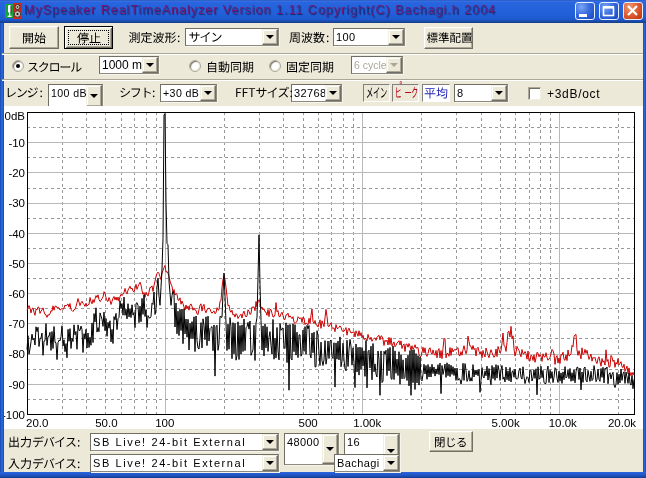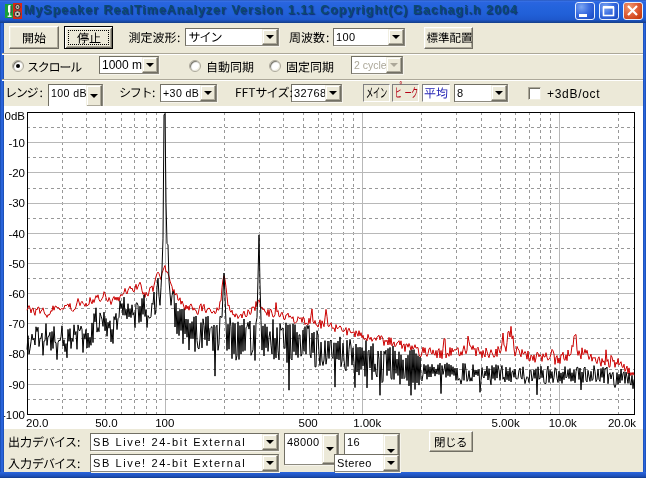--- a/index.html
+++ b/index.html
@@ -1,19 +1,19 @@
 <!DOCTYPE html>
 <html><head><meta charset="utf-8"><style>
 * { margin:0; padding:0; box-sizing:border-box; }
 html,body { width:646px; height:478px; overflow:hidden; }
 body { font-family:"Liberation Sans",sans-serif; position:relative; background:#ECE9D8; }
 .titlebar { position:absolute; left:0; top:0; width:646px; height:23px;
   background:linear-gradient(180deg,#1b47a8 0%,#3e77e8 4%,#2a65e0 9%,#2463dc 30%,#2160d8 60%,#1e58cd 85%,#16418f 98%,#0e2f72 100%);
   }
-.title-text { position:absolute; left:24px; top:3px; color:#0c4a6e; font-weight:bold; font-size:12.5px; letter-spacing:1.0px;
+.title-text { position:absolute; left:24px; top:3px; color:#701a75; font-weight:normal; font-size:12.5px; letter-spacing:1.0px;
   text-shadow:1px 1px 1px rgba(0,0,40,.55); white-space:nowrap; }
 .capbtn { position:absolute; top:2px; width:20px; height:18px; border-radius:3px; border:1px solid #e8f0fc; }
 .capbtn.b { background:radial-gradient(circle at 30% 25%,#7ca6f2 0%,#3a6ce0 45%,#2153cc 80%,#1b49bb 100%); }
 .capbtn.r { background:radial-gradient(circle at 30% 25%,#f0996f 0%,#e0603a 45%,#cc4014 80%,#b83a10 100%); }
 .winborder { position:absolute; background:linear-gradient(90deg,#1648a8,#2a65dd 40%,#2a65dd 60%,#1648a8); }
 .sep { position:absolute; left:2px; width:641px; height:2px;
   border-top:1px solid #ACA899; border-bottom:1px solid #fff; }
 .btn { position:absolute; background:#ECE9D8; border:1px solid; border-color:#fff #716F64 #716F64 #fff;
   box-shadow:inset -1px -1px 0 #ACA899, inset 1px 1px 0 #F1EFE2; }
 .btn.def { border:1px solid #000; box-shadow:inset 1px 1px 0 #fff, inset -1px -1px 0 #716F64, inset 2px 2px 0 #F1EFE2, inset -2px -2px 0 #ACA899; }
@@ -89,21 +89,21 @@
   </div>
 <div class="combo" style="left:99px;top:56px;width:60px;height:18px">
     <div class="txt" style="font-size:12px;letter-spacing:0">1000 ms</div>
     <div class="carrow">
       <div class="tri"></div>
     </div>
   </div>
 <div class="radio" style="left:189px;top:60px"></div>
 <div class="radio" style="left:269px;top:60px"></div>
 <div class="combo" style="left:351px;top:56px;width:52px;height:18px">
-    <div class="txt" style="color:#ACA899;font-size:10.5px;letter-spacing:0">2 cycle</div>
+    <div class="txt" style="color:#ACA899;font-size:10.5px;letter-spacing:0">6 cycle</div>
     <div class="carrow">
       <div class="tri dis"></div>
     </div>
   </div>
 
 <div class="combo" style="left:48px;top:84px;width:55px;height:24px">
     <div class="txt" style="font-size:10.6px">100  dB</div>
     <div class="carrow">
       <div class="tri"></div>
     </div>
@@ -229,21 +229,21 @@
     </div>
   </div>
 <div class="btn" style="left:429px;top:431px;width:44px;height:21px"></div>
 <div class="combo" style="left:90px;top:454px;width:189px;height:18px">
     <div class="txt" style="letter-spacing:1.6px">SB Live! 24-bit External</div>
     <div class="carrow">
       <div class="tri"></div>
     </div>
   </div>
 <div class="combo" style="left:334px;top:454px;width:66px;height:18px">
-    <div class="txt">Stereo</div>
+    <div class="txt">Bachagi</div>
     <div class="carrow">
       <div class="tri"></div>
     </div>
   </div>
 
 <svg width="646" height="478" style="position:absolute;left:0;top:0;pointer-events:none">
     <path d="M28.8 38.5L28.8 39.8L27.1 39.8L27.1 38.5ZM24.8 39.8L24.8 40.6L26.3 40.6C26.2 41.3 25.9 42.2 24.9 42.9C25.1 43 25.3 43.2 25.5 43.4C26.6 42.6 27 41.4 27.1 40.6L28.8 40.6L28.8 43.2L29.6 43.2L29.6 40.6L31.2 40.6L31.2 39.8L29.6 39.8L29.6 38.5L31 38.5L31 37.7L25 37.7L25 38.5L26.3 38.5L26.3 39.8ZM26.6 35.2L26.6 36.3L24 36.3L24 35.2ZM26.6 34.6L24 34.6L24 33.6L26.6 33.6ZM32.1 35.2L32.1 36.3L29.4 36.3L29.4 35.2ZM32.1 34.6L29.4 34.6L29.4 33.6L32.1 33.6ZM32.5 32.9L28.5 32.9L28.5 37L32.1 37L32.1 42.3C32.1 42.5 32 42.5 31.9 42.5C31.7 42.5 31 42.5 30.4 42.5C30.5 42.8 30.6 43.2 30.6 43.4C31.6 43.4 32.2 43.4 32.5 43.3C32.9 43.1 33 42.8 33 42.3L33 32.9ZM23.1 32.9L23.1 43.5L24 43.5L24 37L27.4 37L27.4 32.9ZM39.9 38.6L39.9 43.5L40.7 43.5L40.7 42.9L44.1 42.9L44.1 43.4L45 43.4L45 38.6ZM40.7 42.1L40.7 39.4L44.1 39.4L44.1 42.1ZM41.4 32.4C41.1 33.6 40.5 35.4 40 36.5L39.1 36.6L39.2 37.5L44.6 37.1C44.7 37.4 44.8 37.7 44.9 37.9L45.7 37.5C45.4 36.6 44.6 35.3 43.8 34.3L43 34.6C43.4 35.1 43.8 35.7 44.1 36.3L40.9 36.5C41.4 35.4 42 33.9 42.4 32.6ZM36.4 32.4C36.2 33.2 36 34 35.8 34.9L34.5 34.9L34.5 35.7L35.7 35.7C35.3 37.2 34.9 38.7 34.6 39.8L35.4 40.1L35.5 39.6C36 39.9 36.4 40.2 36.8 40.5C36.2 41.5 35.5 42.3 34.6 42.8C34.8 42.9 35 43.3 35.2 43.5C36.1 42.9 36.9 42.1 37.5 41C38 41.5 38.4 41.9 38.7 42.3L39.3 41.6C39 41.2 38.5 40.7 37.9 40.3C38.5 38.9 38.8 37.2 39 35L38.5 34.9L38.3 34.9L36.7 34.9C36.9 34.1 37.1 33.2 37.2 32.5ZM36.5 35.7L38.1 35.7C37.9 37.3 37.6 38.6 37.2 39.7C36.7 39.4 36.2 39.1 35.7 38.8C36 37.9 36.2 36.8 36.5 35.7Z" fill="#000"></path>
     <path d="M82.6 35.7L86.6 35.7L86.6 36.8L82.6 36.8ZM81.7 35L81.7 37.4L87.5 37.4L87.5 35ZM80.6 38.1L80.6 40.2L81.4 40.2L81.4 38.9L87.7 38.9L87.7 40.2L88.6 40.2L88.6 38.1ZM84.1 32.5L84.1 33.6L80.8 33.6L80.8 34.4L88.5 34.4L88.5 33.6L85 33.6L85 32.5ZM81.9 39.7L81.9 40.4L84.1 40.4L84.1 42.5C84.1 42.6 84.1 42.7 83.9 42.7C83.7 42.7 83.1 42.7 82.4 42.7C82.5 42.9 82.6 43.2 82.6 43.5C83.5 43.5 84.1 43.5 84.5 43.3C84.9 43.2 85 43 85 42.5L85 40.4L87.3 40.4L87.3 39.7ZM80.2 32.5C79.5 34.3 78.4 36.1 77.2 37.3C77.4 37.5 77.6 37.9 77.7 38.1C78.1 37.7 78.5 37.2 78.9 36.7L78.9 43.4L79.8 43.4L79.8 35.3C80.3 34.5 80.7 33.6 81 32.7ZM91.3 35.1L91.3 42L89.6 42L89.6 42.9L100.4 42.9L100.4 42L95.9 42L95.9 37.3L99.9 37.3L99.9 36.4L95.9 36.4L95.9 32.5L95 32.5L95 42L92.2 42L92.2 35.1Z" fill="#000"></path>
     <path d="M133 35.5L134.9 35.5L134.9 37L133 37ZM133 37.7L134.9 37.7L134.9 39.2L133 39.2ZM133 33.3L134.9 33.3L134.9 34.7L133 34.7ZM132.3 32.5L132.3 40L135.7 40L135.7 32.5ZM134.4 40.6C134.9 41.2 135.5 42 135.7 42.5L136.4 42.1C136.2 41.6 135.6 40.8 135.1 40.2ZM132.7 40.3C132.4 41.1 131.8 41.9 131.1 42.5C131.3 42.6 131.7 42.9 131.8 43C132.5 42.4 133.2 41.4 133.6 40.5ZM138.7 31.9L138.7 41.8C138.7 42 138.7 42.1 138.5 42.1C138.3 42.1 137.6 42.1 136.9 42.1C137 42.3 137.2 42.7 137.2 43C138.2 43 138.8 42.9 139.1 42.8C139.4 42.6 139.6 42.4 139.6 41.8L139.6 31.9ZM136.7 33.2L136.7 40L137.5 40L137.5 33.2ZM129.5 32.7C130.2 33 131 33.6 131.4 34L131.9 33.3C131.5 32.9 130.7 32.4 130 32.1ZM129 35.9C129.7 36.2 130.5 36.7 130.9 37.1L131.4 36.4C131 36 130.2 35.5 129.4 35.3ZM129.2 42.3L130 42.8C130.5 41.7 131.1 40.2 131.6 39L130.9 38.5C130.4 39.8 129.7 41.4 129.2 42.3ZM143.2 37.5C142.9 39.7 142.3 41.4 140.9 42.4C141.1 42.6 141.5 42.9 141.7 43C142.4 42.3 143 41.4 143.5 40.3C144.6 42.4 146.3 42.8 148.9 42.8L151.7 42.8C151.7 42.5 151.9 42.1 152 41.9C151.4 41.9 149.3 41.9 148.9 41.9C148.2 41.9 147.5 41.9 147 41.7L147 39.3L150.5 39.3L150.5 38.5L147 38.5L147 36.5L150 36.5L150 35.6L143 35.6L143 36.5L146 36.5L146 41.5C145 41.1 144.3 40.4 143.8 39.2C143.9 38.7 144 38.1 144.1 37.6ZM141.5 33.3L141.5 35.9L142.4 35.9L142.4 34.2L150.6 34.2L150.6 35.9L151.5 35.9L151.5 33.3L147 33.3L147 31.9L146 31.9L146 33.3ZM153.6 32.7C154.3 33.1 155.2 33.6 155.7 34.1L156.2 33.3C155.8 32.9 154.8 32.4 154.1 32ZM153 35.9C153.7 36.3 154.6 36.8 155.1 37.2L155.6 36.5C155.1 36.1 154.2 35.6 153.5 35.3ZM153.2 42.3L154 42.8C154.7 41.7 155.4 40.2 155.9 38.9L155.2 38.4C154.6 39.7 153.8 41.3 153.2 42.3ZM159.7 34.5L159.7 36.6L157.6 36.6L157.6 34.5ZM156.7 33.7L156.7 36.7C156.7 38.4 156.6 40.8 155.3 42.5C155.5 42.6 155.9 42.8 156.1 42.9C157.2 41.4 157.5 39.2 157.6 37.4L157.9 37.4C158.4 38.7 159 39.8 159.8 40.7C159 41.4 158 41.9 156.9 42.2C157.1 42.4 157.4 42.8 157.5 43C158.6 42.6 159.6 42 160.5 41.3C161.3 42 162.3 42.6 163.5 43C163.6 42.7 163.9 42.4 164.1 42.2C162.9 41.9 161.9 41.4 161.1 40.7C162 39.7 162.7 38.4 163.1 36.8L162.6 36.6L162.4 36.6L160.5 36.6L160.5 34.5L162.8 34.5C162.6 35.1 162.4 35.6 162.2 36L163 36.2C163.3 35.6 163.7 34.7 164 33.8L163.3 33.6L163.2 33.7L160.5 33.7L160.5 31.9L159.7 31.9L159.7 33.7ZM158.8 37.4L162 37.4C161.7 38.5 161.1 39.3 160.4 40.1C159.7 39.3 159.2 38.4 158.8 37.4ZM174.7 32.1C173.9 33.1 172.5 34.1 171.4 34.7C171.6 34.8 171.9 35.1 172 35.3C173.3 34.6 174.6 33.6 175.5 32.5ZM175 35.4C174.2 36.5 172.7 37.5 171.5 38.2C171.7 38.4 172 38.6 172.2 38.8C173.4 38.1 174.9 36.9 175.8 35.8ZM175.3 38.7C174.4 40.2 172.7 41.5 170.9 42.2C171.1 42.4 171.4 42.7 171.5 42.9C173.4 42.1 175.1 40.7 176.1 39ZM169.3 33.5L169.3 36.6L167.4 36.6L167.4 33.5ZM165 36.6L165 37.5L166.6 37.5C166.5 39.2 166.2 41 164.9 42.4C165.2 42.6 165.5 42.8 165.6 43C167.1 41.5 167.4 39.5 167.4 37.5L169.3 37.5L169.3 42.9L170.2 42.9L170.2 37.5L171.5 37.5L171.5 36.6L170.2 36.6L170.2 33.5L171.4 33.5L171.4 32.7L165.2 32.7L165.2 33.5L166.6 33.5L166.6 36.6Z" fill="#000"></path>
     <path d="M178.7 37.3C179.1 37.3 179.5 37 179.5 36.5C179.5 36 179.1 35.6 178.7 35.6C178.2 35.6 177.9 36 177.9 36.5C177.9 37 178.2 37.3 178.7 37.3ZM178.7 42.2C179.1 42.2 179.5 41.8 179.5 41.3C179.5 40.8 179.1 40.5 178.7 40.5C178.2 40.5 177.9 40.8 177.9 41.3C177.9 41.8 178.2 42.2 178.7 42.2Z" fill="#000"></path>

